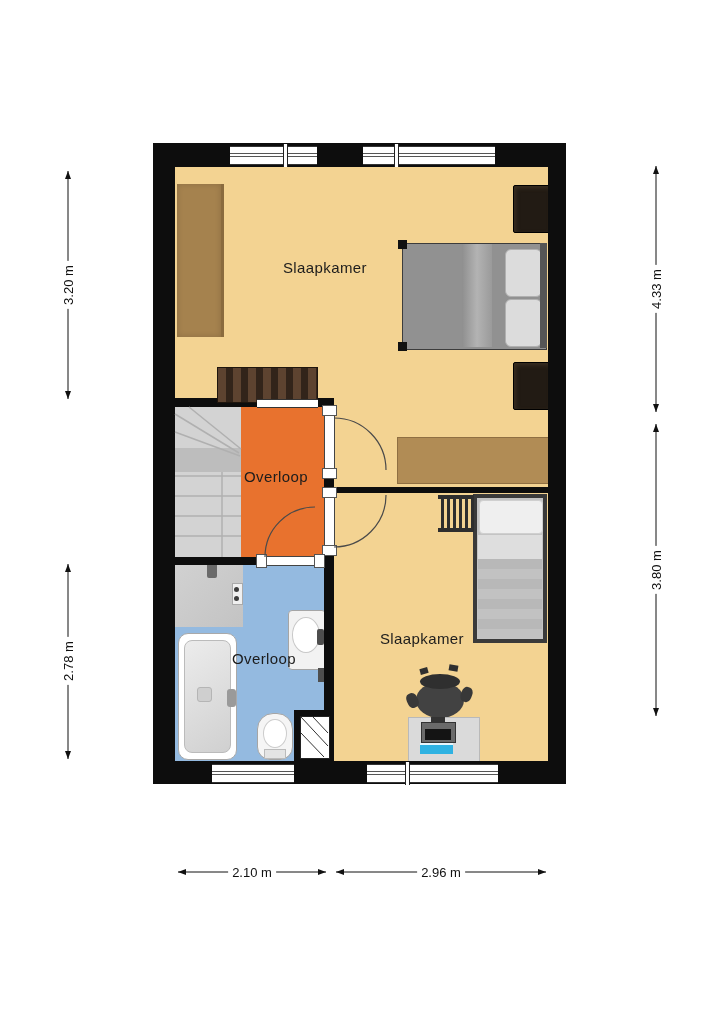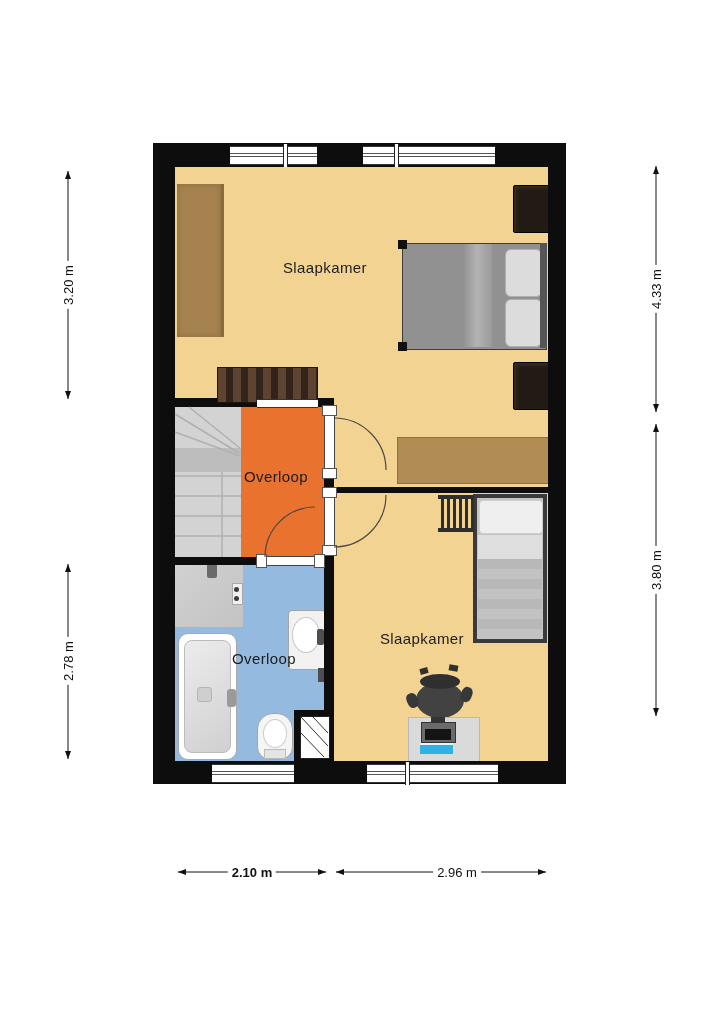--- a/index.html
+++ b/index.html
@@ -116,22 +116,22 @@
   .label-bedroom2{left:352px;top:630px;width:140px;}
 
   
   .dim{position:absolute;font-size:13px;color:#111;background:#fff;padding:1px 4px;white-space:nowrap;z-index:12;}
   .dim-v{transform:translate(-50%,-50%) rotate(-90deg);}
   .dim-h{transform:translate(-50%,-50%);}
   .dim-left-top    {left:68px; top:285px;}
   .dim-left-bottom {left:68px; top:661px;}
   .dim-right-top   {left:656px;top:289px;}
   .dim-right-bottom{left:656px;top:570px;}
-  .dim-bottom-left {left:252px;top:872px;font-weight:bold;}
-  .dim-bottom-right{left:457px;top:872px;}
+  .dim-bottom-left {left:252px;top:872px;}
+  .dim-bottom-right{left:441px;top:872px;}
 
   .overlay-svg{position:absolute;left:0;top:0;width:724px;height:1024px;z-index:9;pointer-events:none;}
 </style>
 </head>
 <body>
 
 <div class="page">
 
   <div class="abs room-bedroom1-main"></div>
   <div class="abs room-bedroom1-arm"></div>

